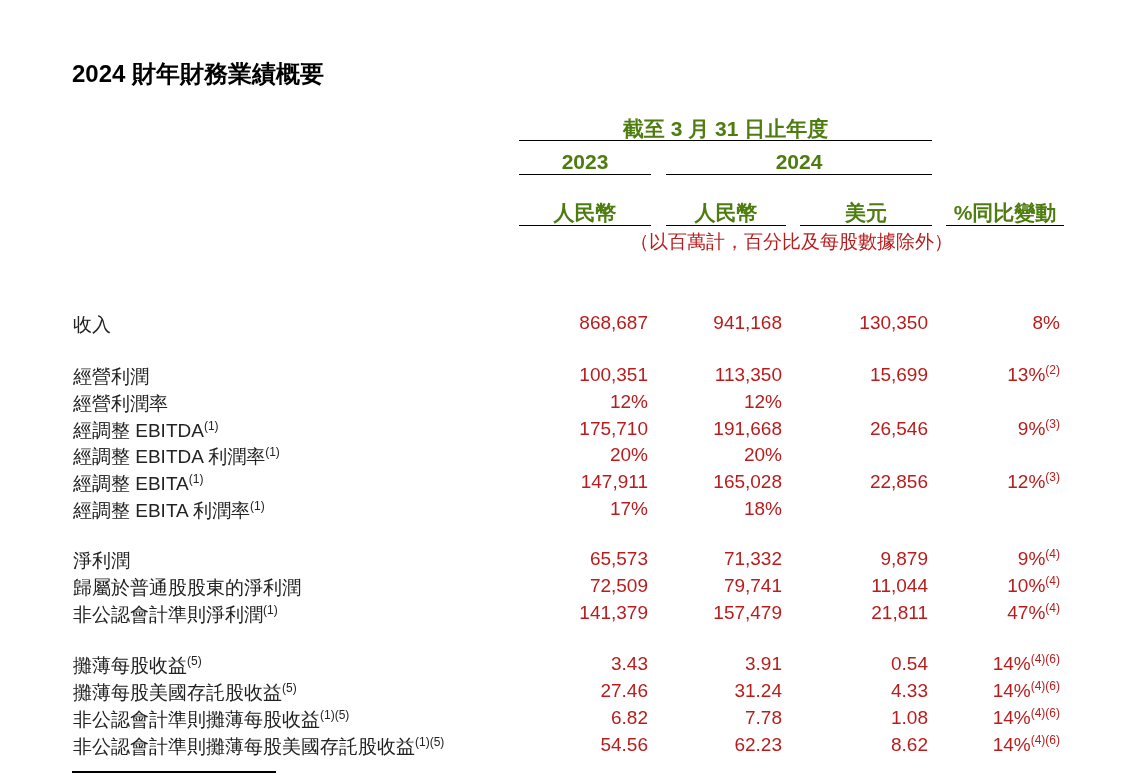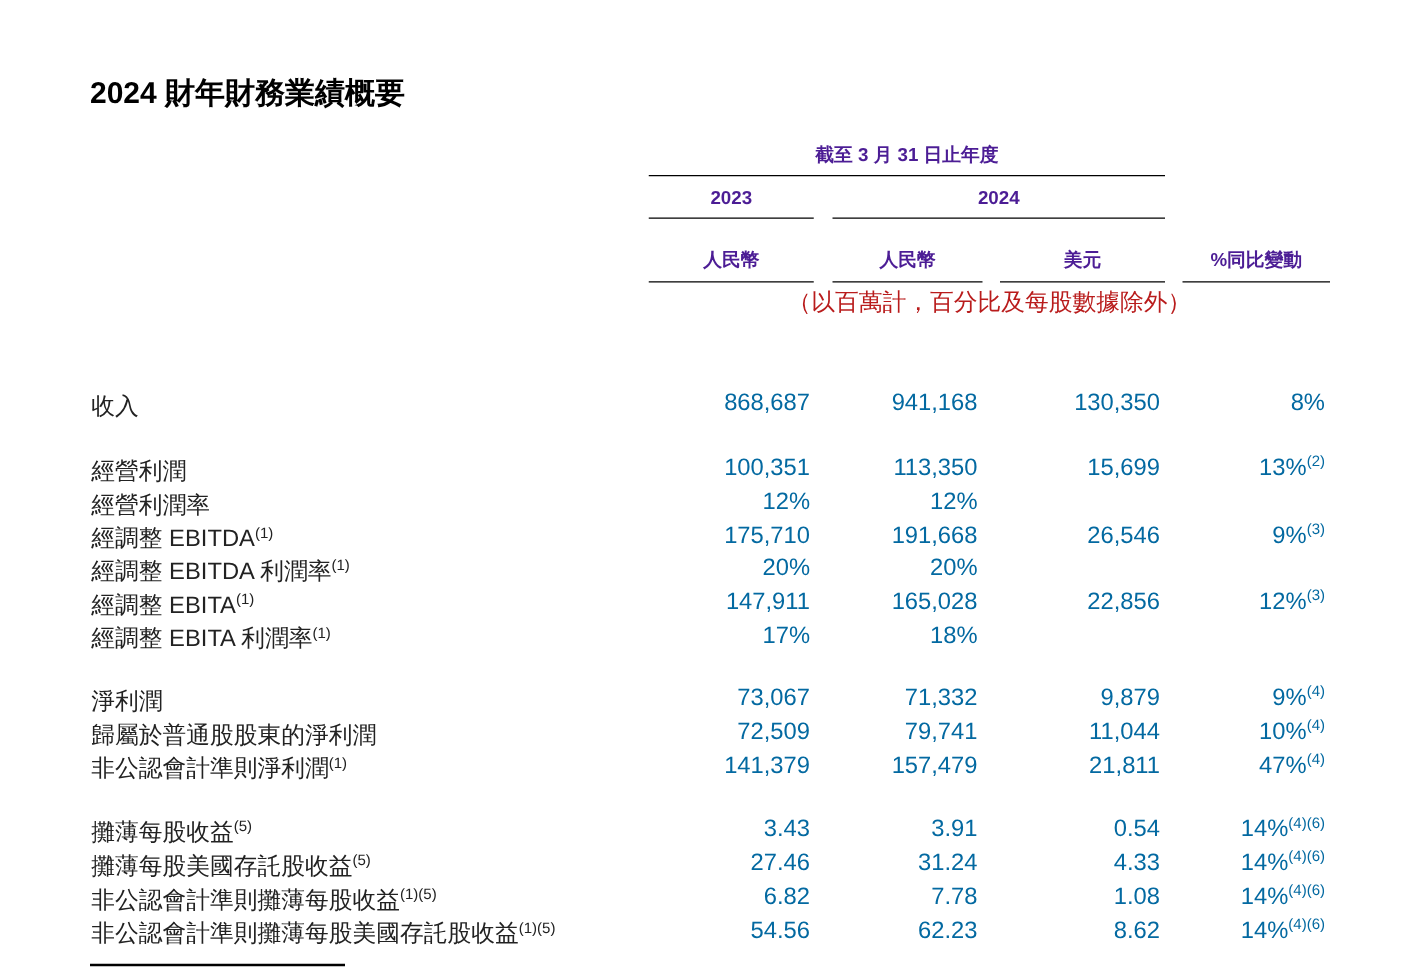--- a/index.html
+++ b/index.html
@@ -1,25 +1,25 @@
 <!DOCTYPE html>
 <html><head>
 <meta charset="utf-8">
 <style>
   html, body { margin: 0; padding: 0; background: #ffffff; }
   body { width: 1122px; height: 777px; position: relative; overflow: hidden;
          font-family: "Liberation Sans", "DejaVu Sans", sans-serif; color: #1a1a1a; }
   .abs { position: absolute; }
   .title { left: 72px; top: 58px; font-size: 24px; font-weight: bold; color: #000; white-space: nowrap; }
-  .hdr { font-size: 15px; font-weight: bold; color: #4c1d95; text-align: center; white-space: nowrap; }
+  .hdr { font-size: 21px; font-weight: bold; color: #4d7c0f; text-align: center; white-space: nowrap; }
   .line { position: absolute; height: 1px; background: #000; }
   .note { font-size: 19px; color: #b91c1c; text-align: center; white-space: nowrap; }
   .row { position: absolute; left: 0; width: 1122px; height: 27px; font-size: 19px; }
   .row .label { position: absolute; left: 73px; top: 0; white-space: nowrap; color: #222; }
-  .row .c { position: absolute; top: 0; text-align: left; white-space: nowrap; color: #0369a1; }
+  .row .c { position: absolute; top: 0; text-align: left; white-space: nowrap; color: #b91c1c; }
   .c1 { right: calc(1122px - 648px); }
   .c2 { right: calc(1122px - 782px); }
   .c3 { right: calc(1122px - 928px); }
   .c4 { right: calc(1122px - 1060px); }
   sup { font-size: 12px; vertical-align: 7px; line-height: 0; }
   .footline { left: 72px; top: 771px; width: 204px; height: 2px; background: #000; }
 </style>
 </head>
 <body>
 
@@ -89,21 +89,21 @@
     </div>
     <div class="row" style="top: 498px;">
       <span class="label"><span>經調整 EBITA 利潤率</span><sup>(1)</sup></span>
       <span class="c c1"><span>17%</span></span>
       <span class="c c2"><span>18%</span></span>
       <span class="c c3"><span></span></span>
       <span class="c c4"><span></span><sup></sup></span>
     </div>
     <div class="row" style="top: 548px;">
       <span class="label"><span>淨利潤</span><sup></sup></span>
-      <span class="c c1"><span>73,067</span></span>
+      <span class="c c1"><span>65,573</span></span>
       <span class="c c2"><span>71,332</span></span>
       <span class="c c3"><span>9,879</span></span>
       <span class="c c4"><span>9%</span><sup>(4)</sup></span>
     </div>
     <div class="row" style="top: 575px;">
       <span class="label"><span>歸屬於普通股股東的淨利潤</span><sup></sup></span>
       <span class="c c1"><span>72,509</span></span>
       <span class="c c2"><span>79,741</span></span>
       <span class="c c3"><span>11,044</span></span>
       <span class="c c4"><span>10%</span><sup>(4)</sup></span>

